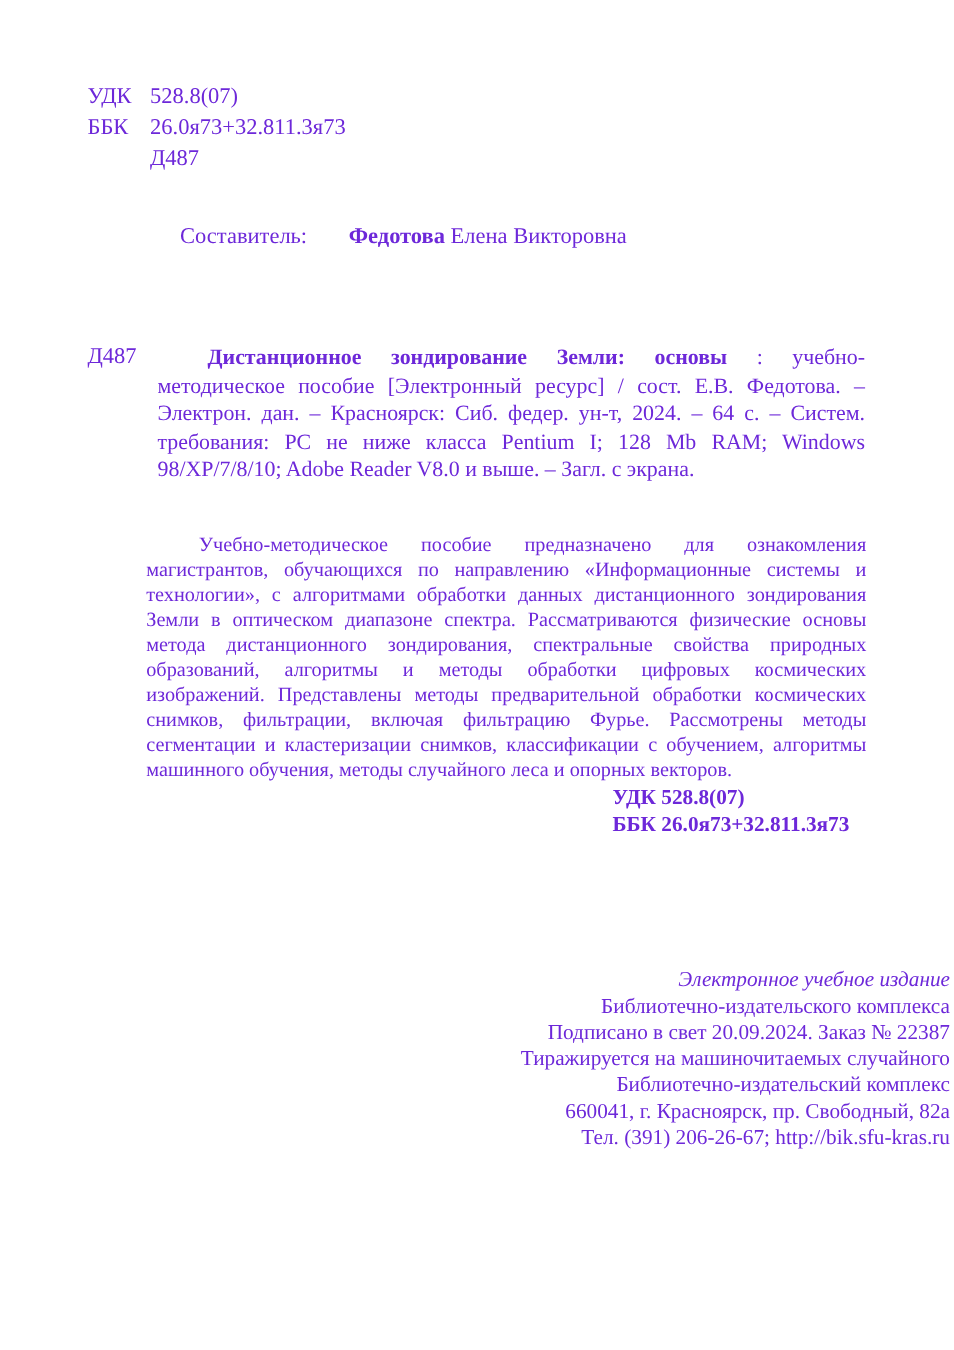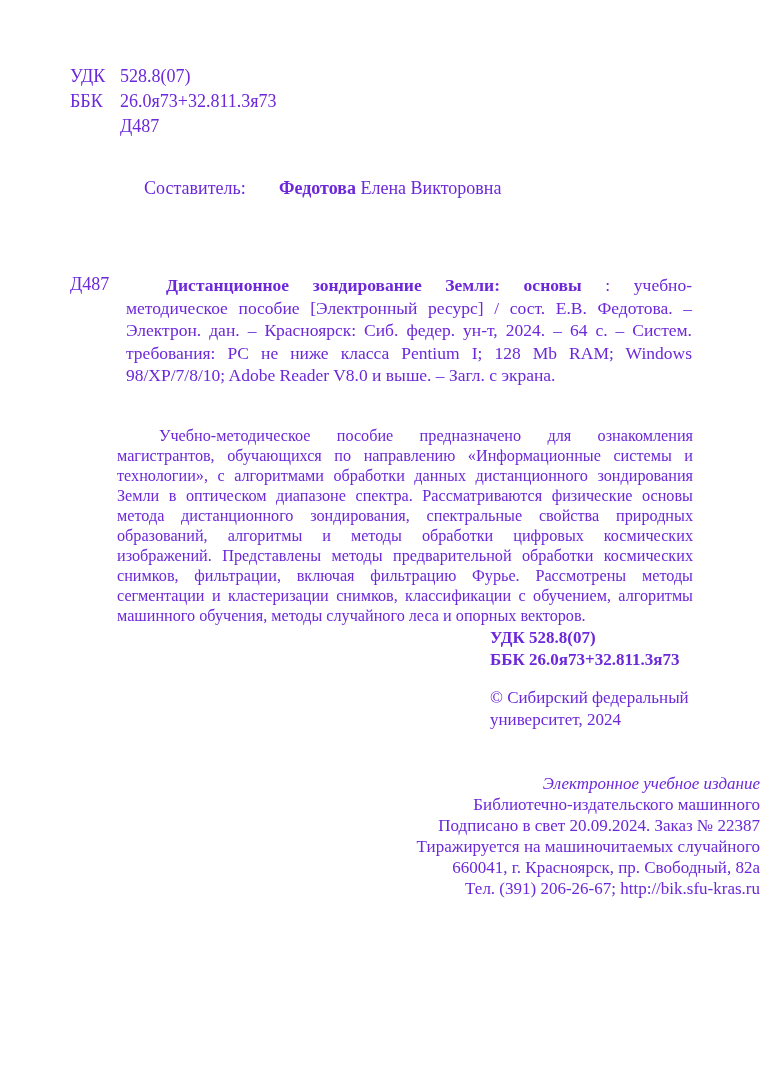--- a/index.html
+++ b/index.html
@@ -123,28 +123,25 @@
     <p class="catalog-text"><span class="bold">Дистанционное зондирование Земли: основы</span><span> : учебно-методическое пособие [Электронный ресурс] / сост. Е.В. Федотова. – Электрон. дан. – Красноярск: Сиб. федер. ун-т, 2024. – 64 с. – Систем. требования: PC не ниже класса Pentium I; 128 Mb RAM; Windows 98/XP/7/8/10; Adobe Reader V8.0 и выше. – Загл. с экрана.</span></p>
   </div>
 
   <p class="annotation">Учебно-методическое пособие предназначено для ознакомления магистрантов, обучающихся по направлению «Информационные системы и технологии», с алгоритмами обработки данных дистанционного зондирования Земли в оптическом диапазоне спектра. Рассматриваются физические основы метода дистанционного зондирования, спектральные свойства природных образований, алгоритмы и методы обработки цифровых космических изображений. Представлены методы предварительной обработки космических снимков, фильтрации, включая фильтрацию Фурье. Рассмотрены методы сегментации и кластеризации снимков, классификации с обучением, алгоритмы машинного обучения, методы случайного леса и опорных векторов.</p>
 
   <div class="imprint-block">
     <div class="imprint-codes">
       <div>УДК 528.8(07)</div>
       <div>ББК 26.0я73+32.811.3я73</div>
     </div>
-    <div class="copyright">
-      <div>© Сибирский федеральный</div>
-      <div>университет, 2024</div>
-    </div>
   </div>
 
   <div class="colophon">
     <div class="italic">Электронное учебное издание</div>
-    <div>Библиотечно-издательского машинного</div>
+    <div>Библиотечно-издательского комплекса</div>
     <div>Подписано в свет 20.09.2024. Заказ № 22387</div>
     <div>Тиражируется на машиночитаемых случайного</div>
+    <div>Библиотечно-издательский комплекс</div>
     <div>660041, г. Красноярск, пр. Свободный, 82а</div>
     <div>Тел. (391) 206-26-67; http://bik.sfu-kras.ru</div>
   </div>
 
 </div>
 
 </body></html>

